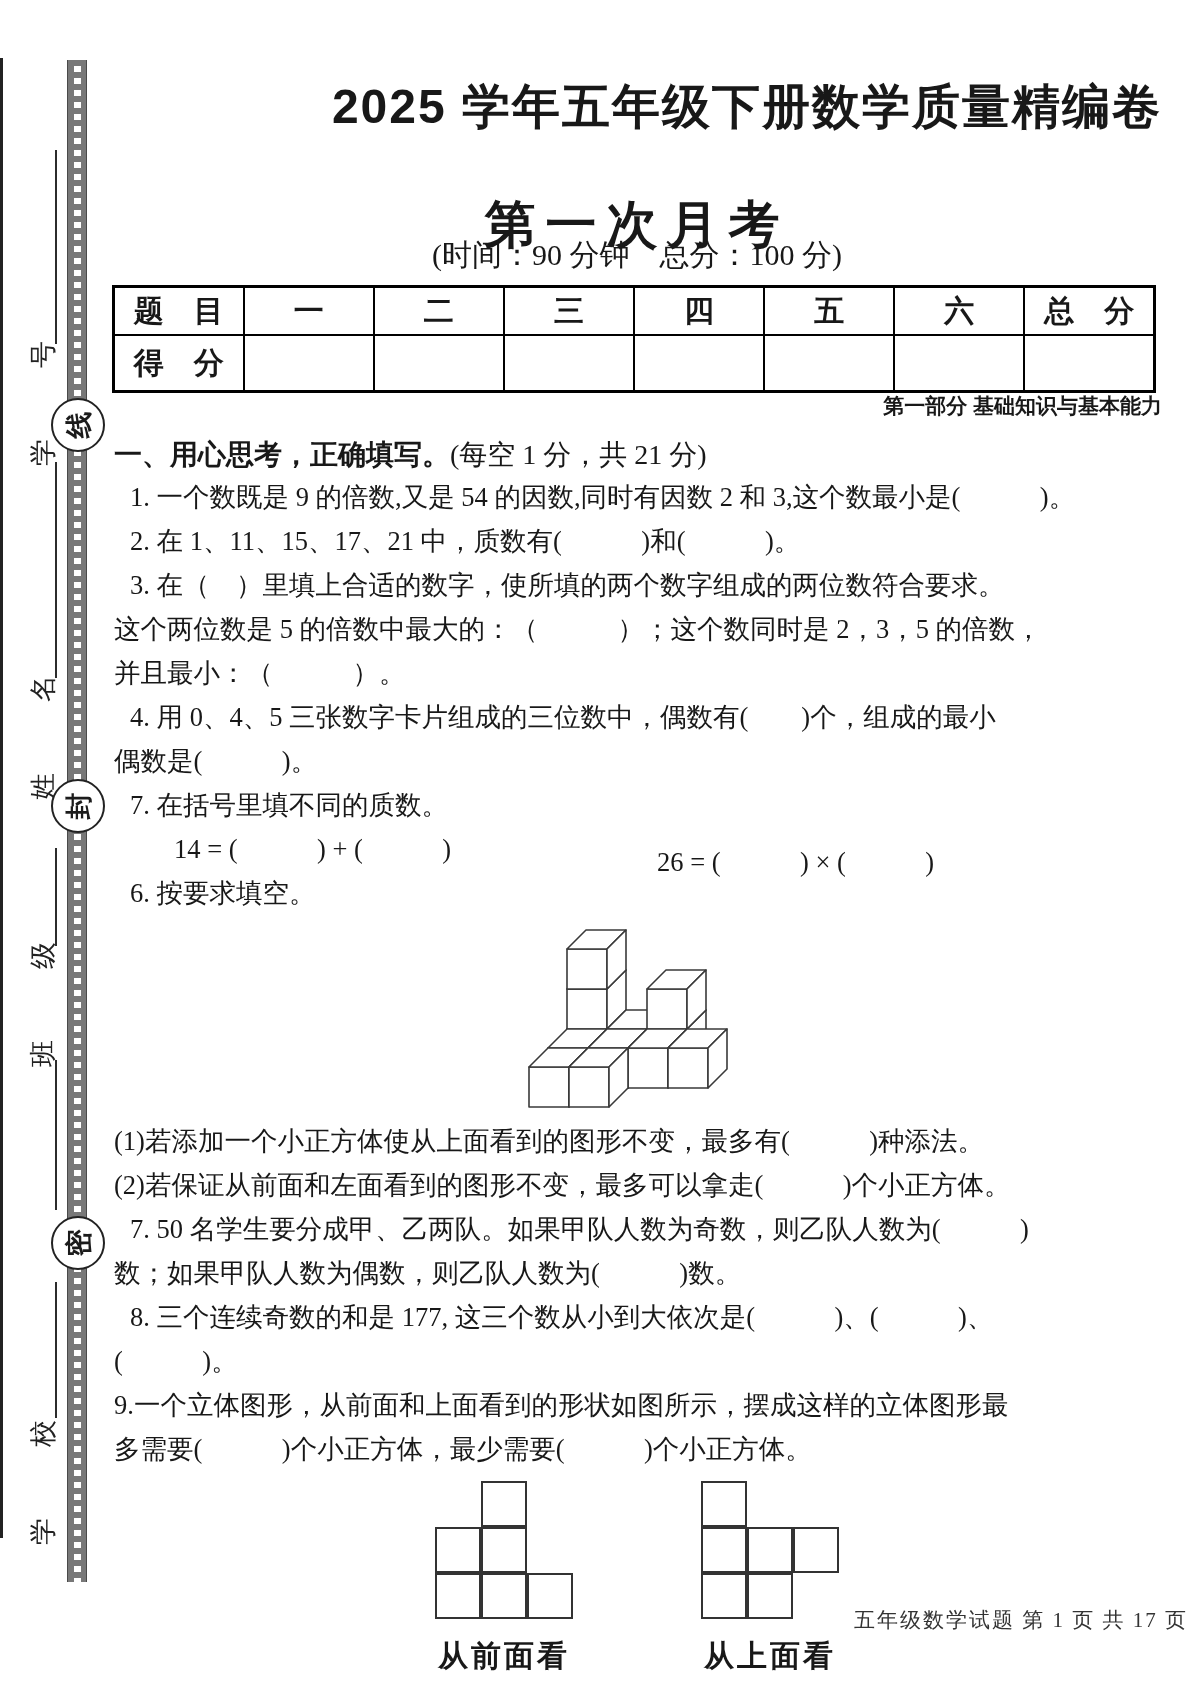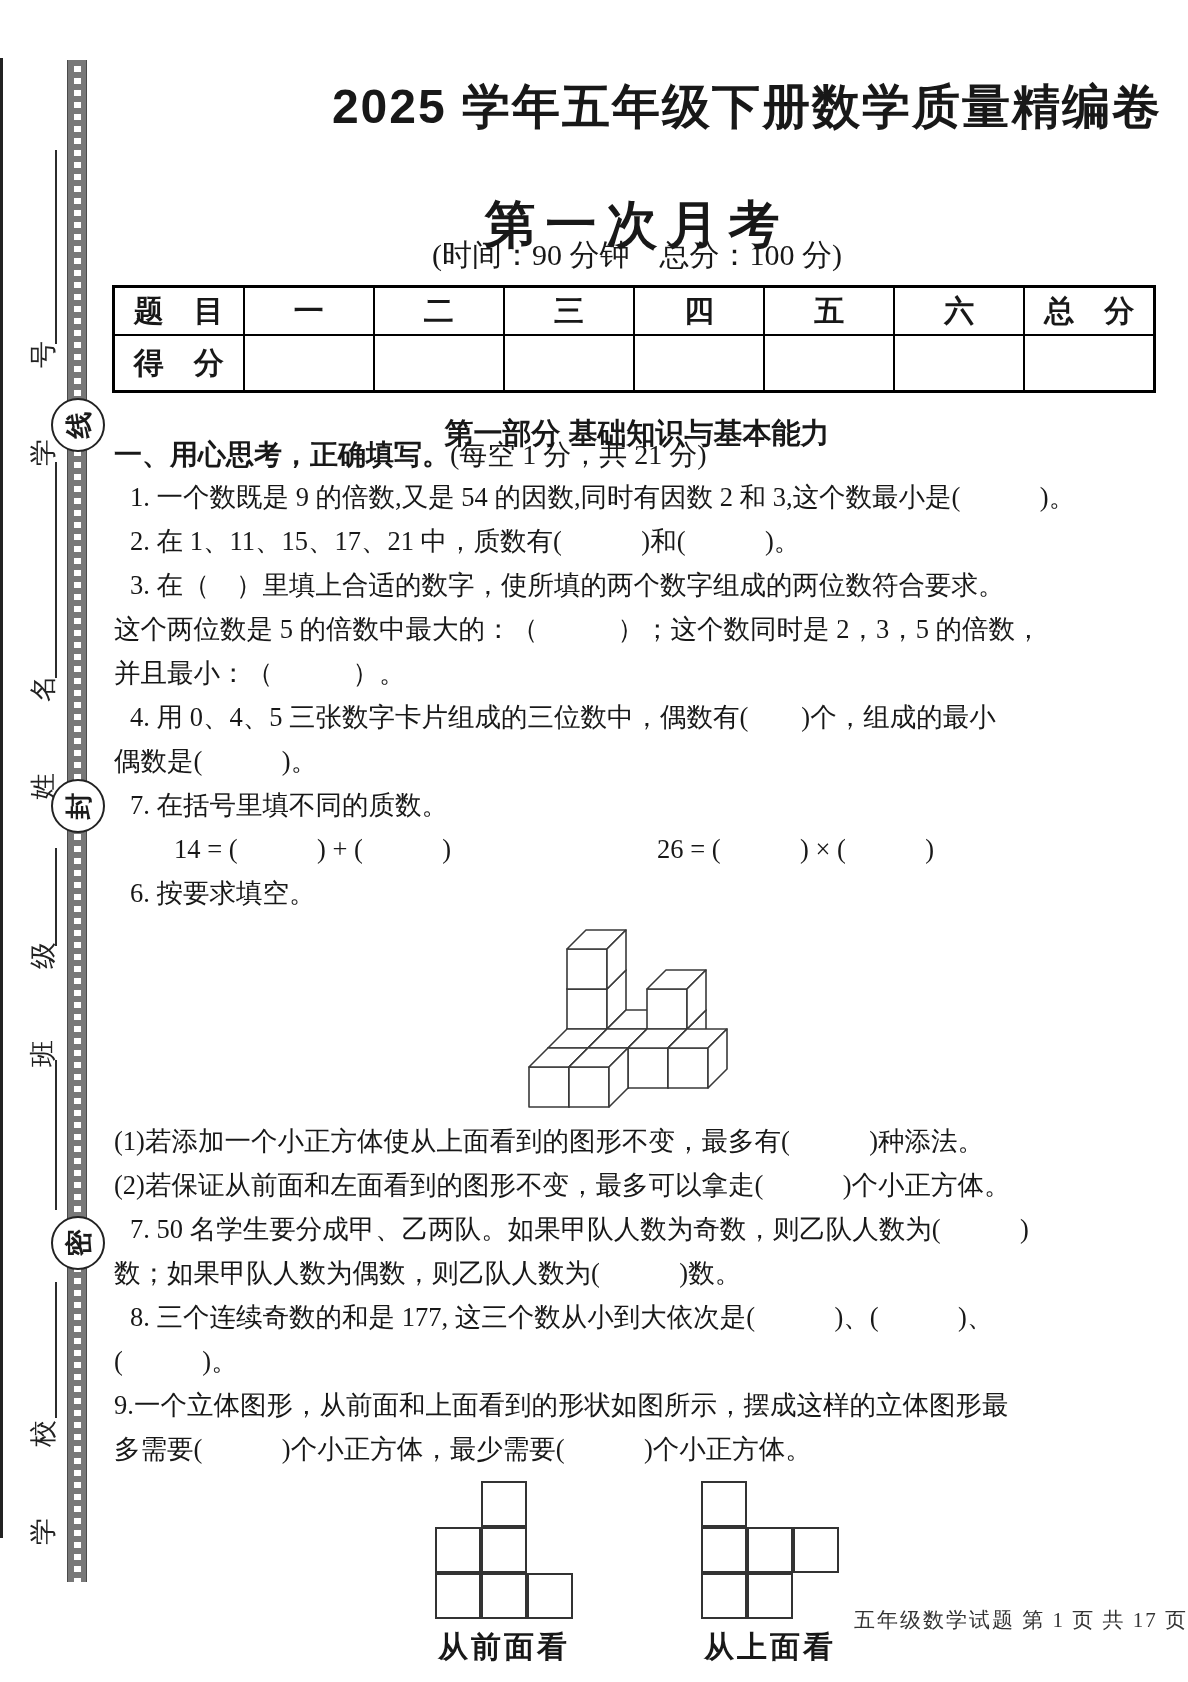--- a/index.html
+++ b/index.html
@@ -43,37 +43,37 @@
     position:absolute;top:215px;left:0;width:1044px;border-collapse:collapse;
     table-layout:fixed;
   }
   table.score td{
     border:2px solid #000;text-align:center;vertical-align:middle;
     font-family:"Liberation Sans","DejaVu Sans",sans-serif;font-weight:bold;font-size:30px;
   }
   table.score{border:3px solid #000;}
   table.score tr.hdr td{height:44px;}
   table.score tr.val td{height:52px;}
-  .sec-title{position:absolute;top:322px;left:0;width:100%;text-align:center;
-      font-family:"Liberation Sans","DejaVu Sans",sans-serif;font-weight:bold;font-size:29px;margin-top:22px;}
+  .sec-title{position:absolute;top:322px;left:0;width:100%;text-align:right;
+      font-family:"Liberation Sans","DejaVu Sans",sans-serif;font-weight:bold;font-size:21px;}
   .q-header{position:absolute;top:366px;left:2px;font-size:28px;white-space:nowrap;text-align:center;}
   .q-header .hb{font-family:"Liberation Sans","DejaVu Sans",sans-serif;font-weight:bold;}
   .q-flow{position:absolute;top:405px;left:0;width:1050px;font-size:26.5px;line-height:44px;}
   .q{white-space:nowrap;}
   .q.num{padding-left:18px;}
   .q.cont{padding-left:2px;}
   .eq-line{position:relative;height:44px;}
   .eq-line .e1{position:absolute;left:62px;}
-  .eq-line .e2{position:absolute;left:545px;}
+  .eq-line .e2{position:absolute;left:545px;margin-top:13px;}
   
   .cube-fig{height:204px;display:flex;justify-content:center;align-items:center;}
   .cube-fig svg polygon{fill:#ffffff;stroke:#3a3a3a;stroke-width:1.6;stroke-linejoin:round;}
   
   .views-row{display:flex;justify-content:center;gap:128px;margin-top:10px;}
-  .view-fig{display:flex;flex-direction:column;align-items:center;}
+  .view-fig{display:flex;flex-direction:column;align-items:center;gap:9px;}
   .grid-box{position:relative;width:138px;height:138px;}
   .gcell{position:absolute;width:46px;height:46px;border:2.5px solid #333;background:#fff;box-sizing:border-box;}
   .view-cap{margin-top:6px;font-family:"Liberation Sans","DejaVu Sans",sans-serif;
       font-weight:bold;font-size:30px;letter-spacing:3px;}
   .footer{position:absolute;top:1606px;left:0;width:1188px;text-align:right;
       font-size:21px;color:#333;letter-spacing:2px;}
 </style>
 </head>
 <body>
 

